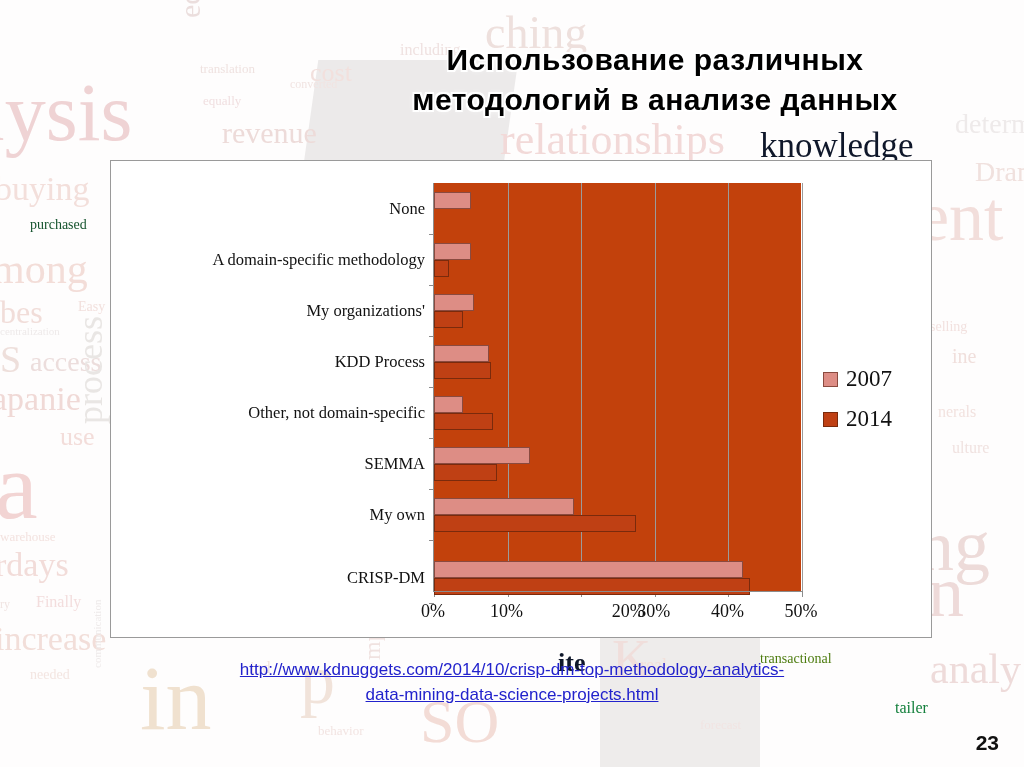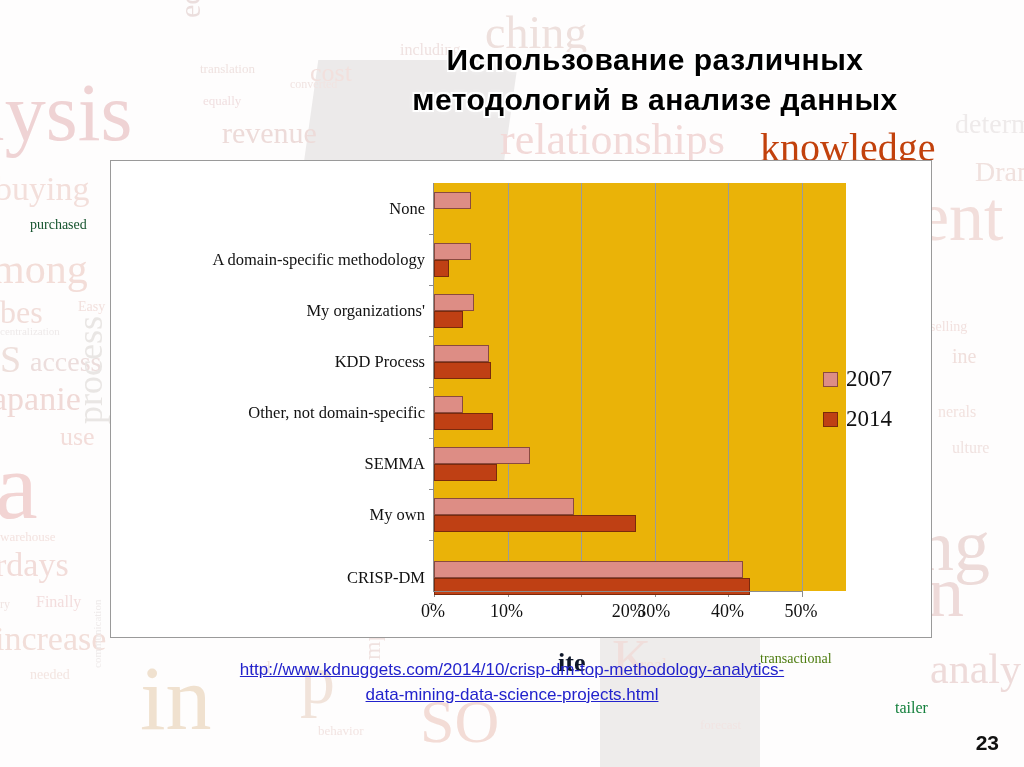--- a/index.html
+++ b/index.html
@@ -112,23 +112,23 @@
   #chart-inner {
     position: absolute;
     inset: 0;
   }
 
   
   #plot {
     position: absolute;
     left: 322px;     
     top: 22px;       
-    width: 413px;    
+    width: 368px;    
     height: 408px;   
-    background: #eab308;
+    background: #c2410c;
     border-left: 1px solid #8c8c8c;
   }
 
   .gridline {
     position: absolute;
     top: 0;
     bottom: 0;
     width: 1px;
     background: #9b9b9b;
   }
@@ -267,21 +267,21 @@
       <div class="bgw" style="left: -18px; top: 72px; font-size: 82px; color: rgb(239, 211, 212);">lysis</div>
       <div class="bgw" style="left: 175px; top: 18px; font-size: 30px; color: rgb(235, 222, 221); transform: rotate(-90deg); transform-origin: left top;">economic</div>
       <div class="bgw" style="left: 200px; top: 62px; font-size: 13px; color: rgb(239, 226, 224);">translation</div>
       <div class="bgw" style="left: 203px; top: 94px; font-size: 13px; color: rgb(240, 223, 224);">equally</div>
       <div class="bgw" style="left: 290px; top: 78px; font-size: 12px; color: rgb(241, 228, 226);">converted</div>
       <div class="bgw" style="left: 222px; top: 118px; font-size: 30px; color: rgb(237, 219, 217);">revenue</div>
       <div class="bgw" style="left: 310px; top: 60px; font-size: 26px; color: rgb(242, 224, 221);">cost</div>
       <div class="bgw" style="left: 400px; top: 42px; font-size: 16px; color: rgb(239, 225, 224);">including</div>
       <div class="bgw" style="left: 485px; top: 10px; font-size: 46px; color: rgb(238, 224, 221);">ching</div>
       <div class="bgw" style="left: 500px; top: 118px; font-size: 44px; color: rgb(242, 217, 216);">relationships</div>
-      <div class="bgw" style="left: 760px; top: 128px; font-size: 40px; color: #c2410c;">knowledge</div>
+      <div class="bgw" style="left: 760px; top: 128px; font-size: 35px; color: #0f172a;">knowledge</div>
       <div class="bgw" style="left: 955px; top: 110px; font-size: 28px; color: rgb(238, 234, 234);">determine</div>
       <div class="bgw" style="left: 975px; top: 158px; font-size: 28px; color: rgb(240, 225, 222);">Dram</div>
       <div class="bgw" style="left: 918px; top: 182px; font-size: 70px; color: rgb(242, 222, 219);">ent</div>
       <div class="bgw" style="left: -5px; top: 172px; font-size: 34px; color: rgb(243, 223, 219);">buying</div>
       <div class="bgw" style="left: 30px; top: 218px; font-size: 14px; color: #14532d;">purchased</div>
       <div class="bgw" style="left: -8px; top: 248px; font-size: 42px; color: rgb(243, 221, 216);">mong</div>
       <div class="bgw" style="left: 0px; top: 296px; font-size: 32px; color: rgb(241, 221, 217);">bes</div>
       <div class="bgw" style="left: 78px; top: 300px; font-size: 14px; color: rgb(242, 224, 221);">Easy</div>
       <div class="bgw" style="left: 0px; top: 326px; font-size: 11px; color: rgb(238, 234, 234);">centralization</div>
       <div class="bgw" style="left: 0px; top: 340px; font-size: 38px; color: rgb(238, 223, 219);">S</div>

